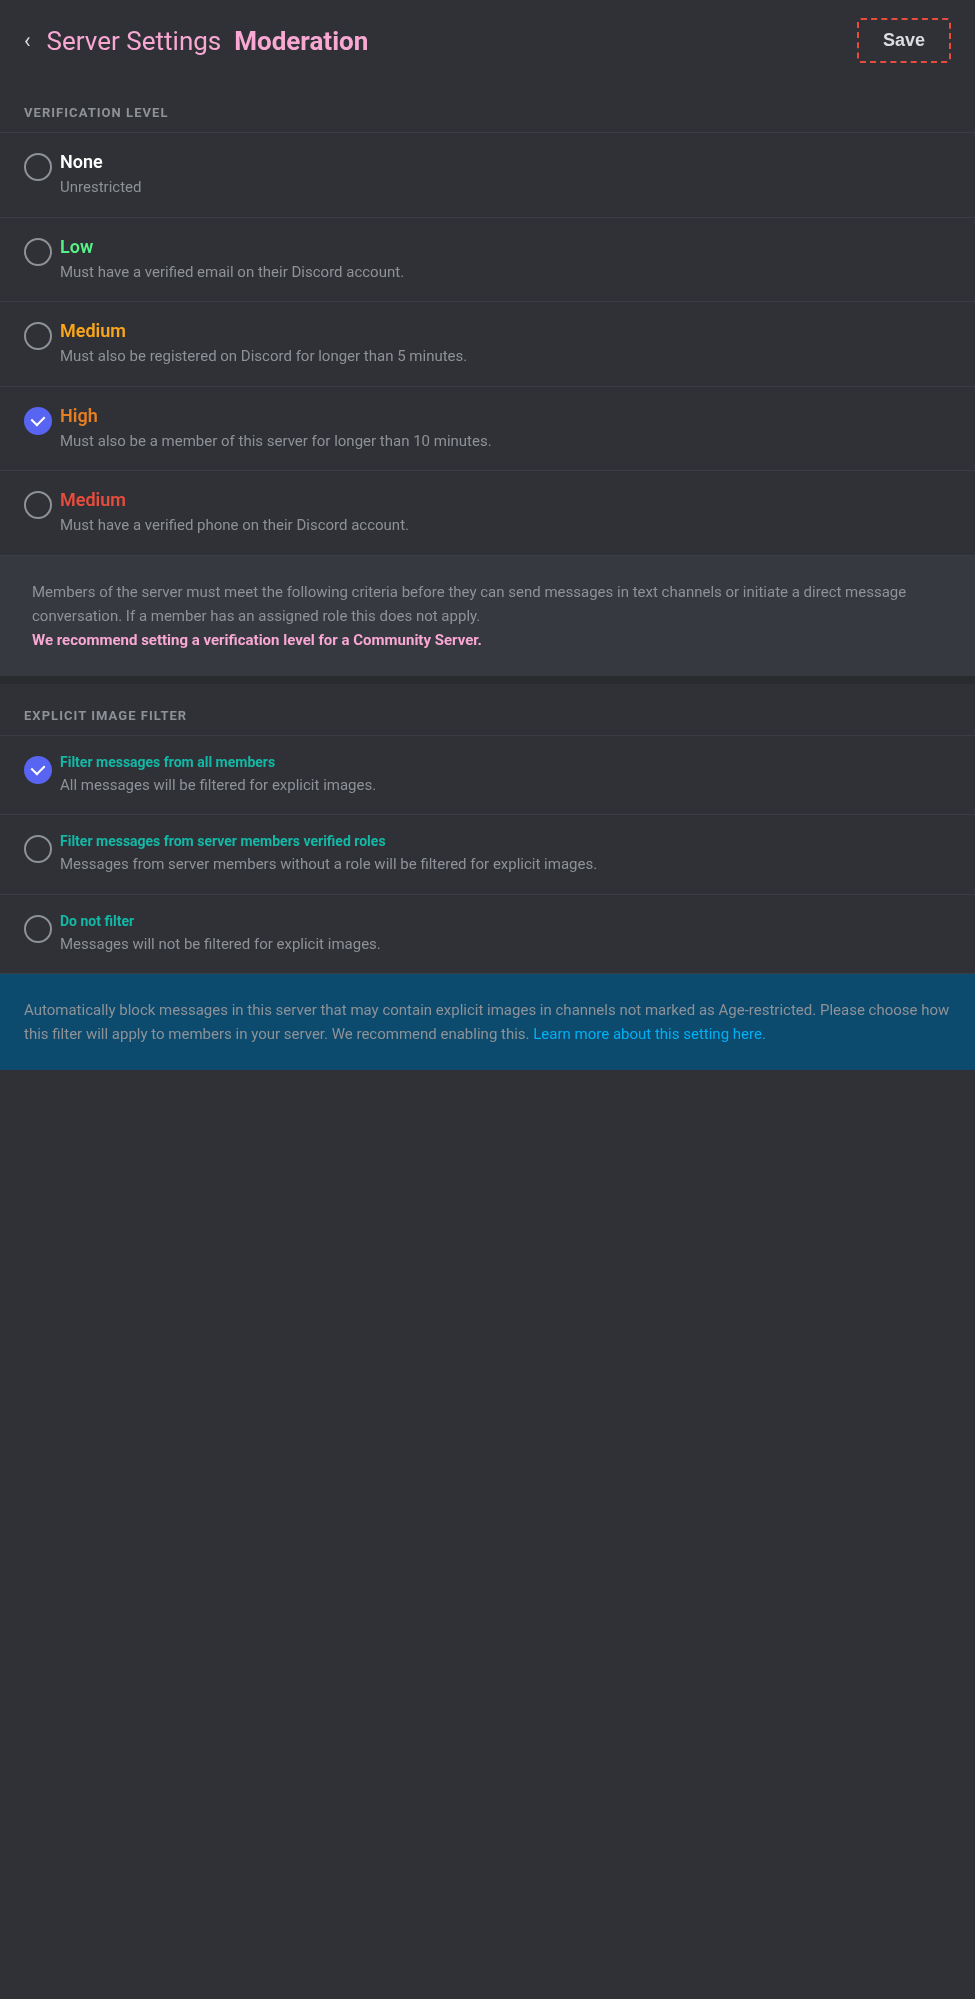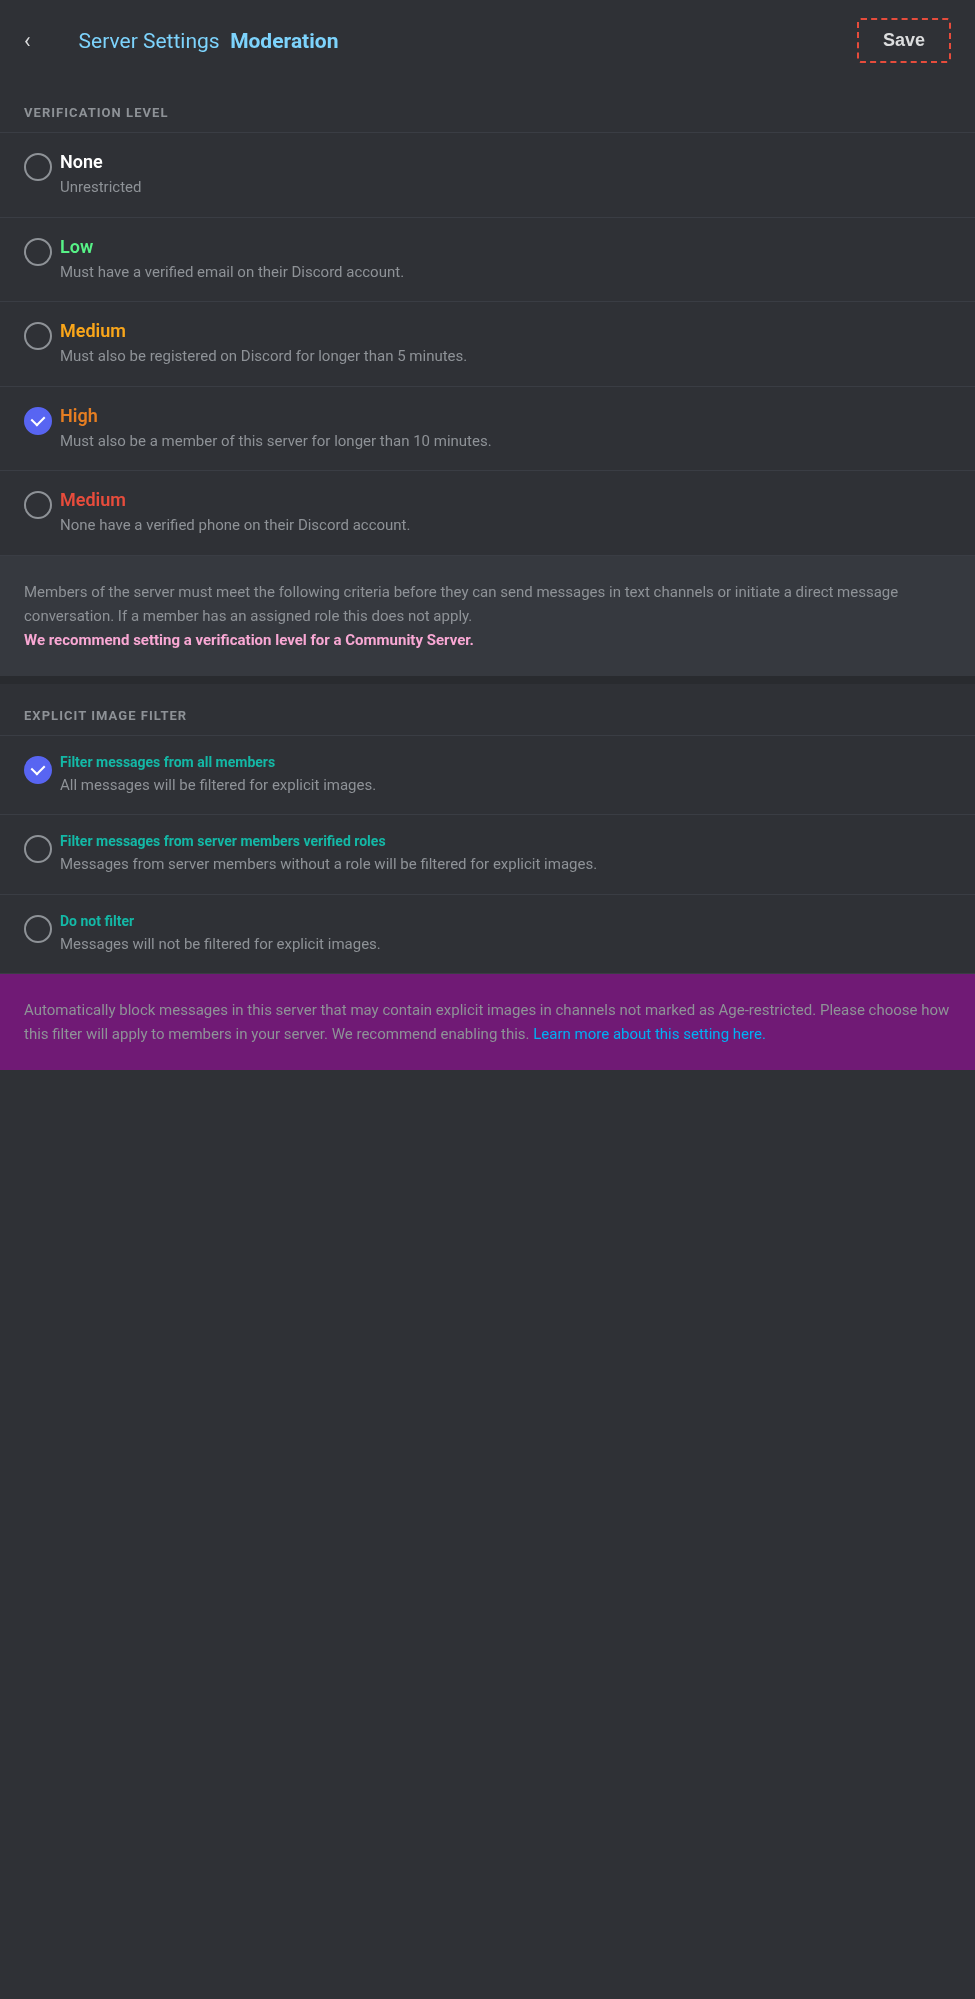--- a/index.html
+++ b/index.html
@@ -24,24 +24,23 @@
       display: flex;
       align-items: center;
       gap: 16px;
     }
     .back-arrow {
       color: #dcddde;
       font-size: 22px;
       cursor: pointer;
     }
     .header-title {
-      font-size: 21px;
+      font-size: 26px;
       font-weight: 400;
-      color: #7dd3fc;
-      margin-left: 32px;
+      color: #f9a8d4;
     }
     .header-title strong {
       font-weight: 700;
     }
     .save-button {
       border: 2px dashed #e74c3c;
       color: #dcddde;
       background: transparent;
       padding: 10px 24px;
       font-size: 18px;
@@ -118,21 +117,21 @@
 
     .option-desc {
       font-size: 15px;
       color: #8e9297;
       line-height: 1.5;
     }
 
     
     .info-box {
       background-color: #36393f;
-      padding: 24px 24px;
+      padding: 24px 32px;
       margin: 0;
     }
     .info-box p {
       font-size: 15px;
       color: #8e9297;
       line-height: 1.6;
     }
     .info-box p strong {
       font-weight: 700;
       color: #f9a8d4;
@@ -142,21 +141,21 @@
     
     .filter-option-title {
       font-size: 14px;
       font-weight: 700;
       color: #14b8a6;
     }
 
     
     .bottom-info {
       padding: 24px 24px;
-      background-color: #701a75;
+      background-color: #0c4a6e;
     }
     .bottom-info p {
       font-size: 15px;
       color: #8e9297;
       line-height: 1.6;
     }
     .bottom-info a {
       color: #00b0f4;
       text-decoration: none;
     }
@@ -216,21 +215,21 @@
     <span class="option-title color-orange">High</span>
     <span class="option-desc">Must also be a member of this server for longer than 10 minutes.</span>
   </div>
 </div>
 <div class="divider"></div>
 
 <div class="option-row">
   <div class="radio-circle"></div>
   <div class="option-text">
     <span class="option-title color-red">Medium</span>
-    <span class="option-desc">None have a verified phone on their Discord account.</span>
+    <span class="option-desc">Must have a verified phone on their Discord account.</span>
   </div>
 </div>
 <div class="divider"></div>
 
 <div class="info-box">
   <p>
     <span>Members of the server must meet the following criteria before they can send messages in text channels or initiate a direct message conversation. If a member has an assigned role this does not apply.</span>
     <br><strong>We recommend setting a verification level for a Community Server.</strong>
   </p>
 </div>

